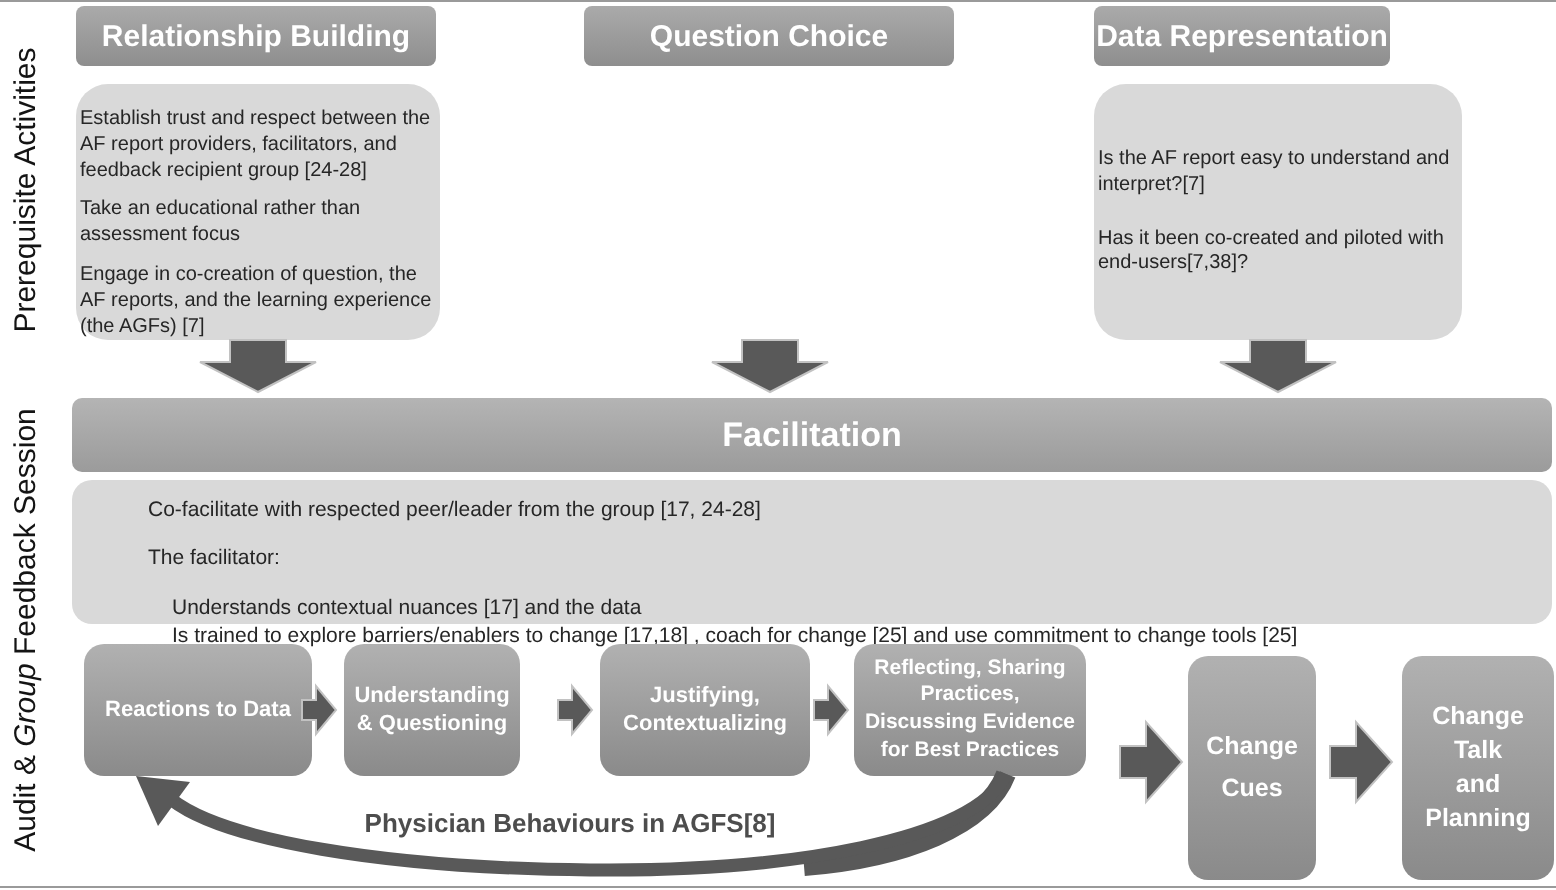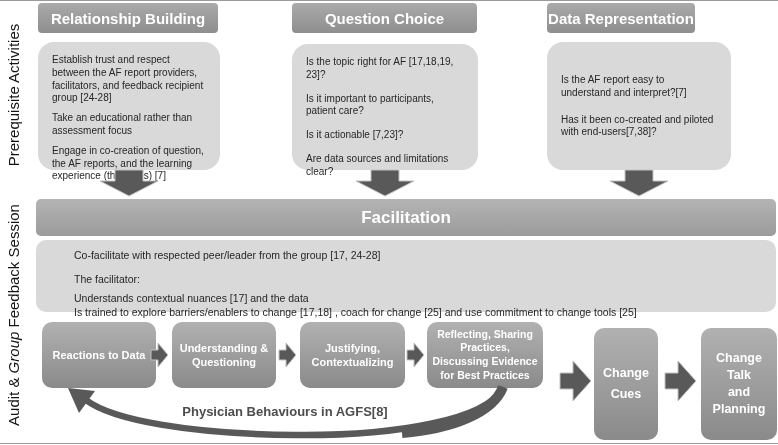--- a/index.html
+++ b/index.html
@@ -14,40 +14,40 @@
   }
   .hdr {
     position:absolute; height:30px; border-radius:4px;
     background:linear-gradient(180deg, var(--header-top), var(--header-bottom));
     color:var(--text-white); font-weight:bold; font-size:15px;
     display:flex; align-items:center; justify-content:center; text-align:center;
   }
   .body-box {
     position:absolute; border-radius:16px; background:var(--light-box);
     color:var(--text-dark); font-size:10px; line-height:1.28;
-    padding:12px 14px; box-sizing:border-box;
+    padding:12px 2px; box-sizing:border-box;
   }
   .body-box p { margin:0 0 7px 0; }
   .body-box.spread p { margin:0 0 11px 0; }
   .body-box.centered { padding-top:32px; }
   .body-box.centered p { margin:0 0 14px 0; }
   .facil-bar {
     position:absolute; left:36px; top:199px; width:740px; height:37px; border-radius:5px;
     background:linear-gradient(180deg, var(--bar-top), var(--bar-bottom));
     color:var(--text-white); font-weight:bold; font-size:17px;
     display:flex; align-items:center; justify-content:center;
   }
   .facil-body {
     position:absolute; left:36px; top:240px; width:740px; height:72px; border-radius:10px;
     background:var(--light-box); color:var(--text-dark); font-size:10.5px;
     padding:9px 10px 0 38px; box-sizing:border-box; line-height:1.3;
   }
   .facil-body p { margin:0 0 10px 0; }
   .facil-body p.tight { margin:0 0 6px 0; }
-  .facil-body p.pre { white-space:pre-line; margin:0; }
+  .facil-body p.pre { white-space:pre-line; margin:12px; }
   .flow {
     position:absolute; top:322px; height:66px; border-radius:10px;
     background:linear-gradient(180deg, var(--flow-top), var(--flow-bottom));
     color:var(--text-white); font-weight:bold; font-size:11px; line-height:1.3;
     display:flex; align-items:center; justify-content:center; text-align:center;
     white-space:pre-line; box-sizing:border-box; padding:2px 4px;
   }
   .flow.small { font-size:10.5px; }
   .flow.tall  { top:328px; height:112px; font-size:12.5px; line-height:1.7; }
   .flow.tall4 { top:328px; height:112px; font-size:12.5px; line-height:1.35; }
@@ -76,41 +76,35 @@
 
   <div class="hdr" style="left:38px; top:3px; width:180px;">Relationship Building</div>
   <div class="hdr" style="left:292px; top:3px; width:185px;">Question Choice</div>
   <div class="hdr" style="left:547px; top:3px; width:148px;">Data Representation</div>
 
   <div class="body-box" style="left:38px; top:42px; width:182px; height:128px;">
     <p>Establish trust and respect between the AF report providers, facilitators, and feedback recipient group [24-28]</p>
     <p>Take an educational rather than assessment focus</p>
     <p>Engage in co-creation of question, the AF reports, and the learning experience (the AGFs) [7]</p>
   </div>
-  <div class="body-box spread" style="left:292px; top:44px; width:186px; height:126px;">
-    <p>Is the topic right for AF [17,18,19, 23]?</p>
-    <p>Is it important to participants, patient care?</p>
-    <p>Is it actionable [7,23]?</p>
-    <p>Are data sources and limitations clear?</p>
-  </div>
   <div class="body-box centered" style="left:547px; top:42px; width:184px; height:128px;">
     <p>Is the AF report easy to understand and interpret?[7]</p>
     <p>Has it been co-created and piloted with end-users[7,38]?</p>
   </div>
 
   <div class="facil-bar">Facilitation</div>
   <div class="facil-body">
     <p>Co-facilitate with respected peer/leader from the group [17, 24-28]</p>
     <p class="tight">The facilitator:</p>
     <p class="pre">Understands contextual nuances [17] and the data
 Is trained to explore barriers/enablers to change [17,18] , coach for change [25] and use commitment to change tools [25]</p>
   </div>
 
   <div class="flow" style="left:42px; width:114px;">Reactions to Data</div>
-  <div class="flow" style="left:172px; width:104px;">Understanding &amp; Questioning</div>
+  <div class="flow" style="left:172px; width:88px;">Understanding &amp; Questioning</div>
   <div class="flow" style="left:300px; width:105px;">Justifying, Contextualizing</div>
   <div class="flow small" style="left:427px; width:116px;">Reflecting, Sharing Practices, Discussing Evidence for Best Practices</div>
   <div class="flow tall" style="left:594px; width:64px;">Change
 Cues</div>
   <div class="flow tall4" style="left:701px; width:76px;">Change
 Talk
 and
 Planning</div>
 
   <div class="loop-label">Physician Behaviours in AGFS[8]</div>

